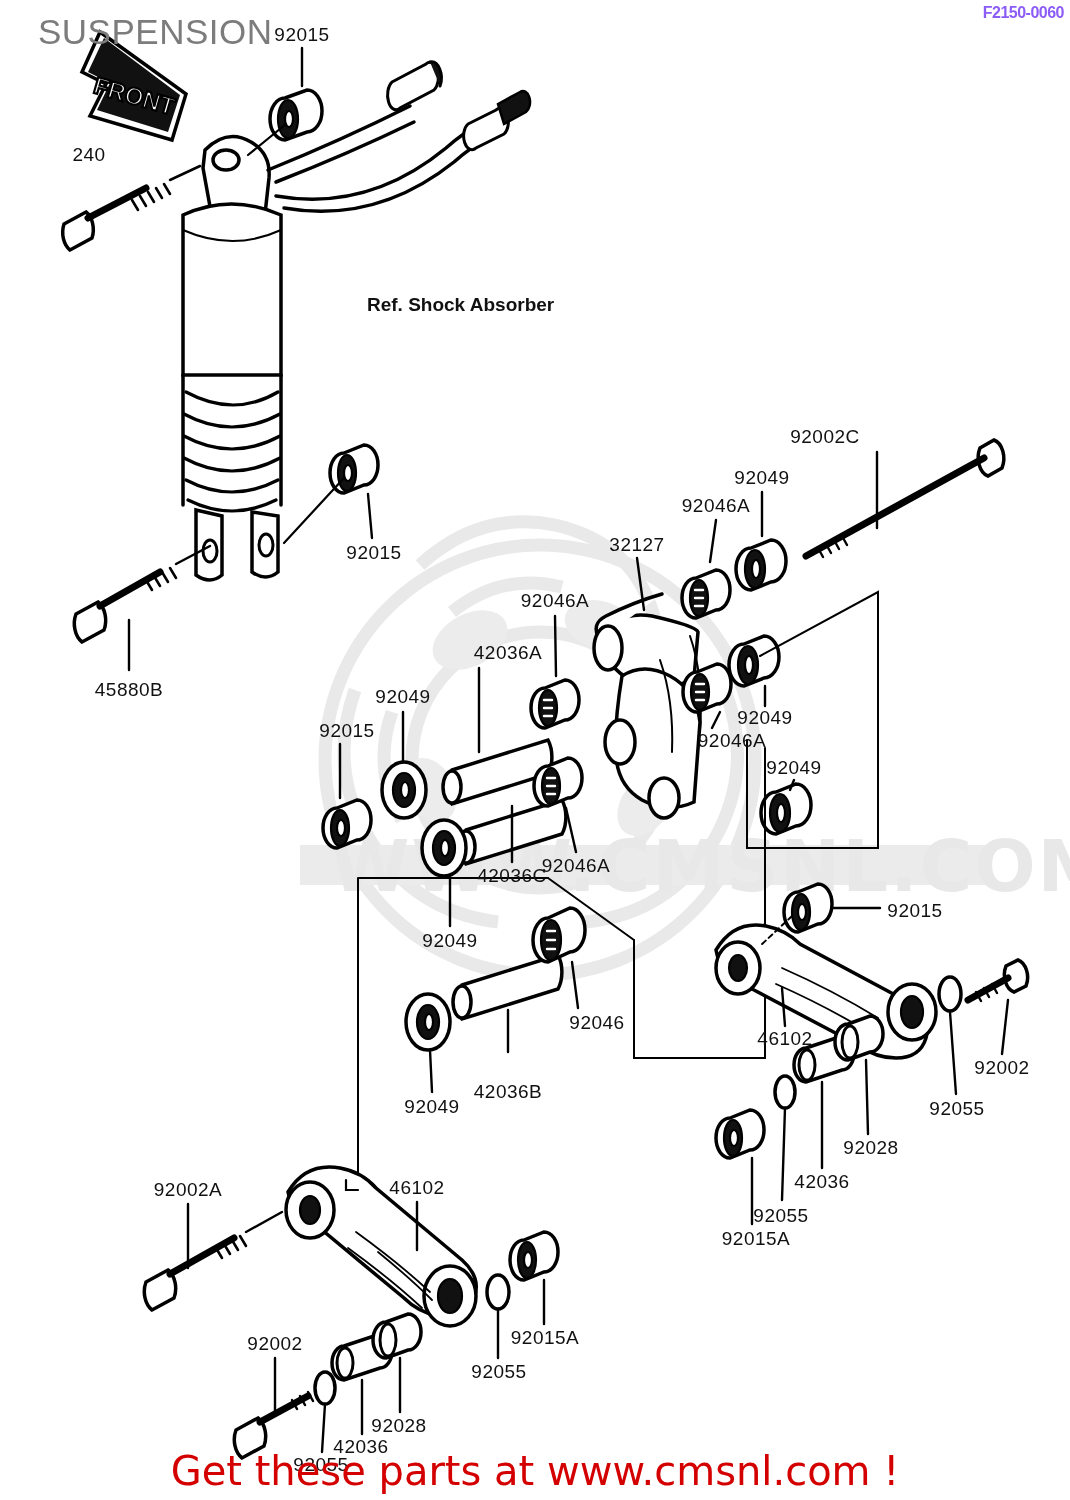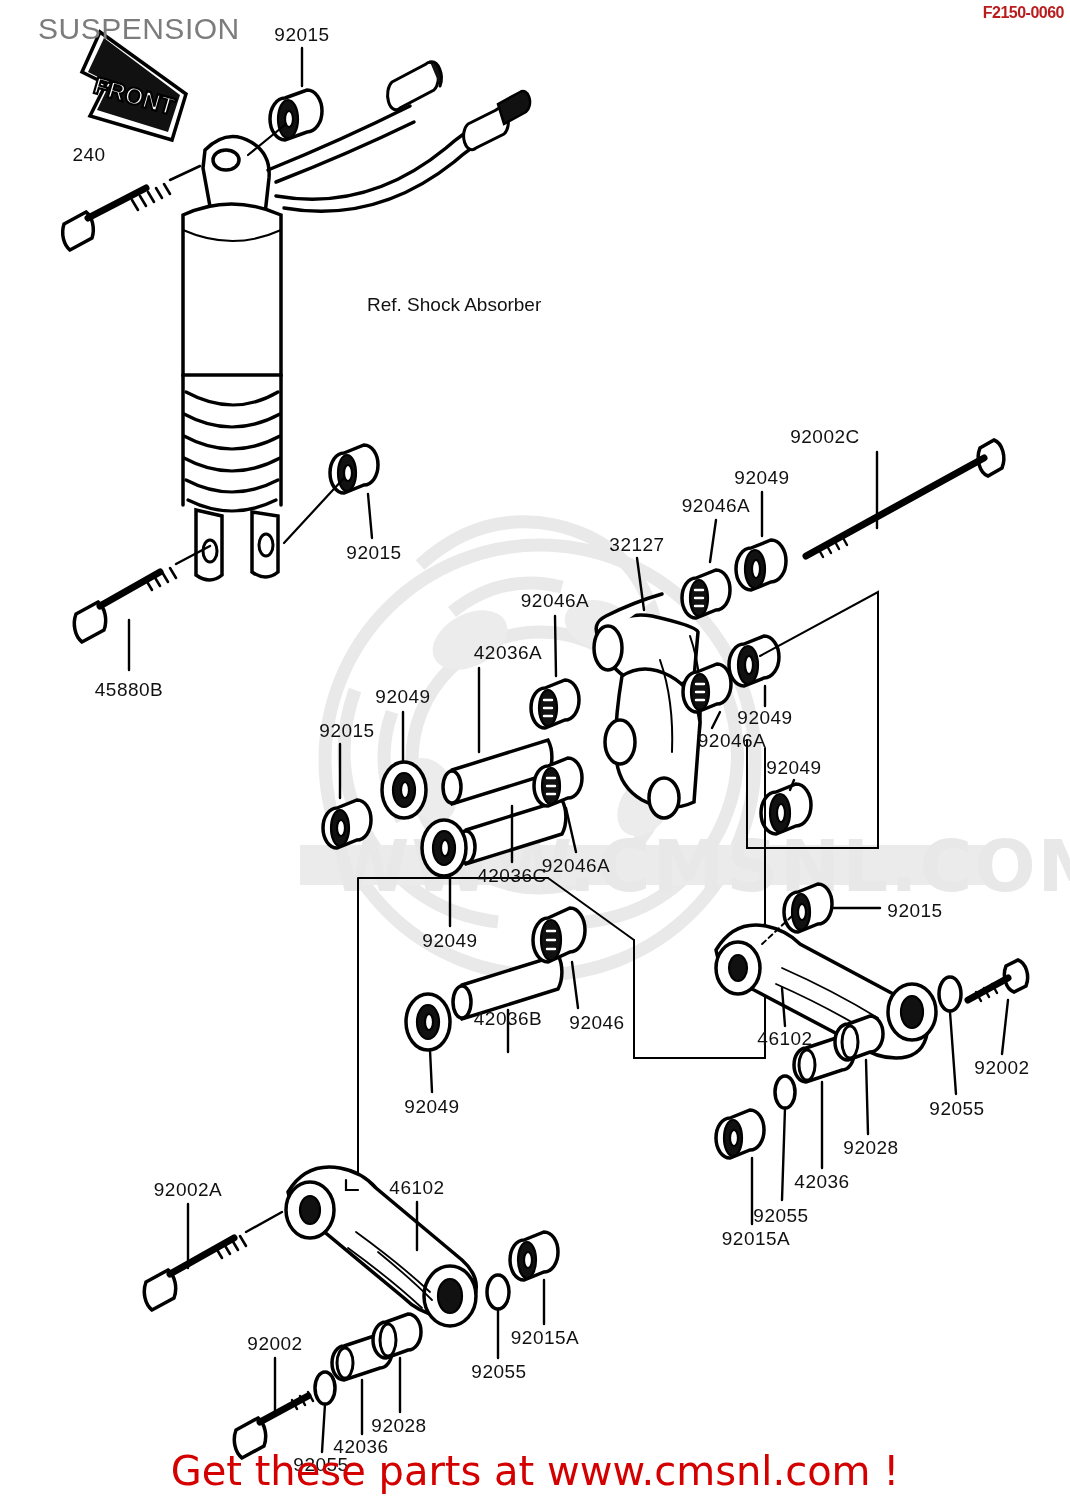--- a/index.html
+++ b/index.html
@@ -16,52 +16,52 @@
     height: 1500px;
     background: #ffffff;
     overflow: hidden;
   }
 
   
   .page-title {
     position: absolute;
     left: 38px;
     top: 12px;
-    font-size: 30px;
+    font-size: 35px;
     letter-spacing: 0.5px;
     color: #7c7c7c;
     font-family: "Liberation Sans", sans-serif;
     white-space: nowrap;
   }
   .doc-code {
     position: absolute;
     right: 6px;
     top: 4px;
     font-size: 16px;
     font-weight: bold;
-    color: #b91c1c;
+    color: #8b5cf6;
     font-family: "Liberation Sans", sans-serif;
     letter-spacing: -0.5px;
     white-space: nowrap;
     padding-left: 20px;
   }
   .part-label {
     position: absolute;
     font-size: 19px;
     font-weight: normal;
     color: #111;
     font-family: "Liberation Sans", sans-serif;
     letter-spacing: 0.5px;
     white-space: nowrap;
     transform: translate(-50%, -50%);
   }
   .ref-label {
     position: absolute;
     font-size: 19px;
-    font-weight: normal;
+    font-weight: bold;
     color: #111;
     font-family: "Liberation Sans", sans-serif;
     white-space: nowrap;
     transform: translate(0, -50%);
   }
   .footer-banner {
     position: absolute;
     left: 0;
     top: 1448px;
     width: 1070px;
@@ -490,21 +490,21 @@
   <div class="part-label" style="left:765px; top:718px;">92049</div>
   <div class="part-label" style="left:732px; top:741px;">92046A</div>
   <div class="part-label" style="left:347px; top:731px;">92015</div>
   <div class="part-label" style="left:794px; top:768px;">92049</div>
   <div class="part-label" style="left:576px; top:866px;">92046A</div>
   <div class="part-label" style="left:512px; top:876px;">42036C</div>
   <div class="part-label" style="left:450px; top:941px;">92049</div>
   <div class="part-label" style="left:915px; top:911px;">92015</div>
   <div class="part-label" style="left:557px; top:1023px;margin-left:40px;">92046</div>
   <div class="part-label" style="left:785px; top:1039px;">46102</div>
-  <div class="part-label" style="left:508px; top:1019px;">42036B</div>
+  <div class="part-label" style="left:508px; top:1092px;">42036B</div>
   <div class="part-label" style="left:1002px;top:1068px;">92002</div>
   <div class="part-label" style="left:957px; top:1109px;">92055</div>
   <div class="part-label" style="left:432px; top:1107px;">92049</div>
   <div class="part-label" style="left:871px; top:1148px;">92028</div>
   <div class="part-label" style="left:822px; top:1182px;">42036</div>
   <div class="part-label" style="left:781px; top:1216px;">92055</div>
   <div class="part-label" style="left:756px; top:1239px;">92015A</div>
   <div class="part-label" style="left:188px; top:1190px;">92002A</div>
   <div class="part-label" style="left:417px; top:1188px;">46102</div>
   <div class="part-label" style="left:275px; top:1344px;">92002</div>

